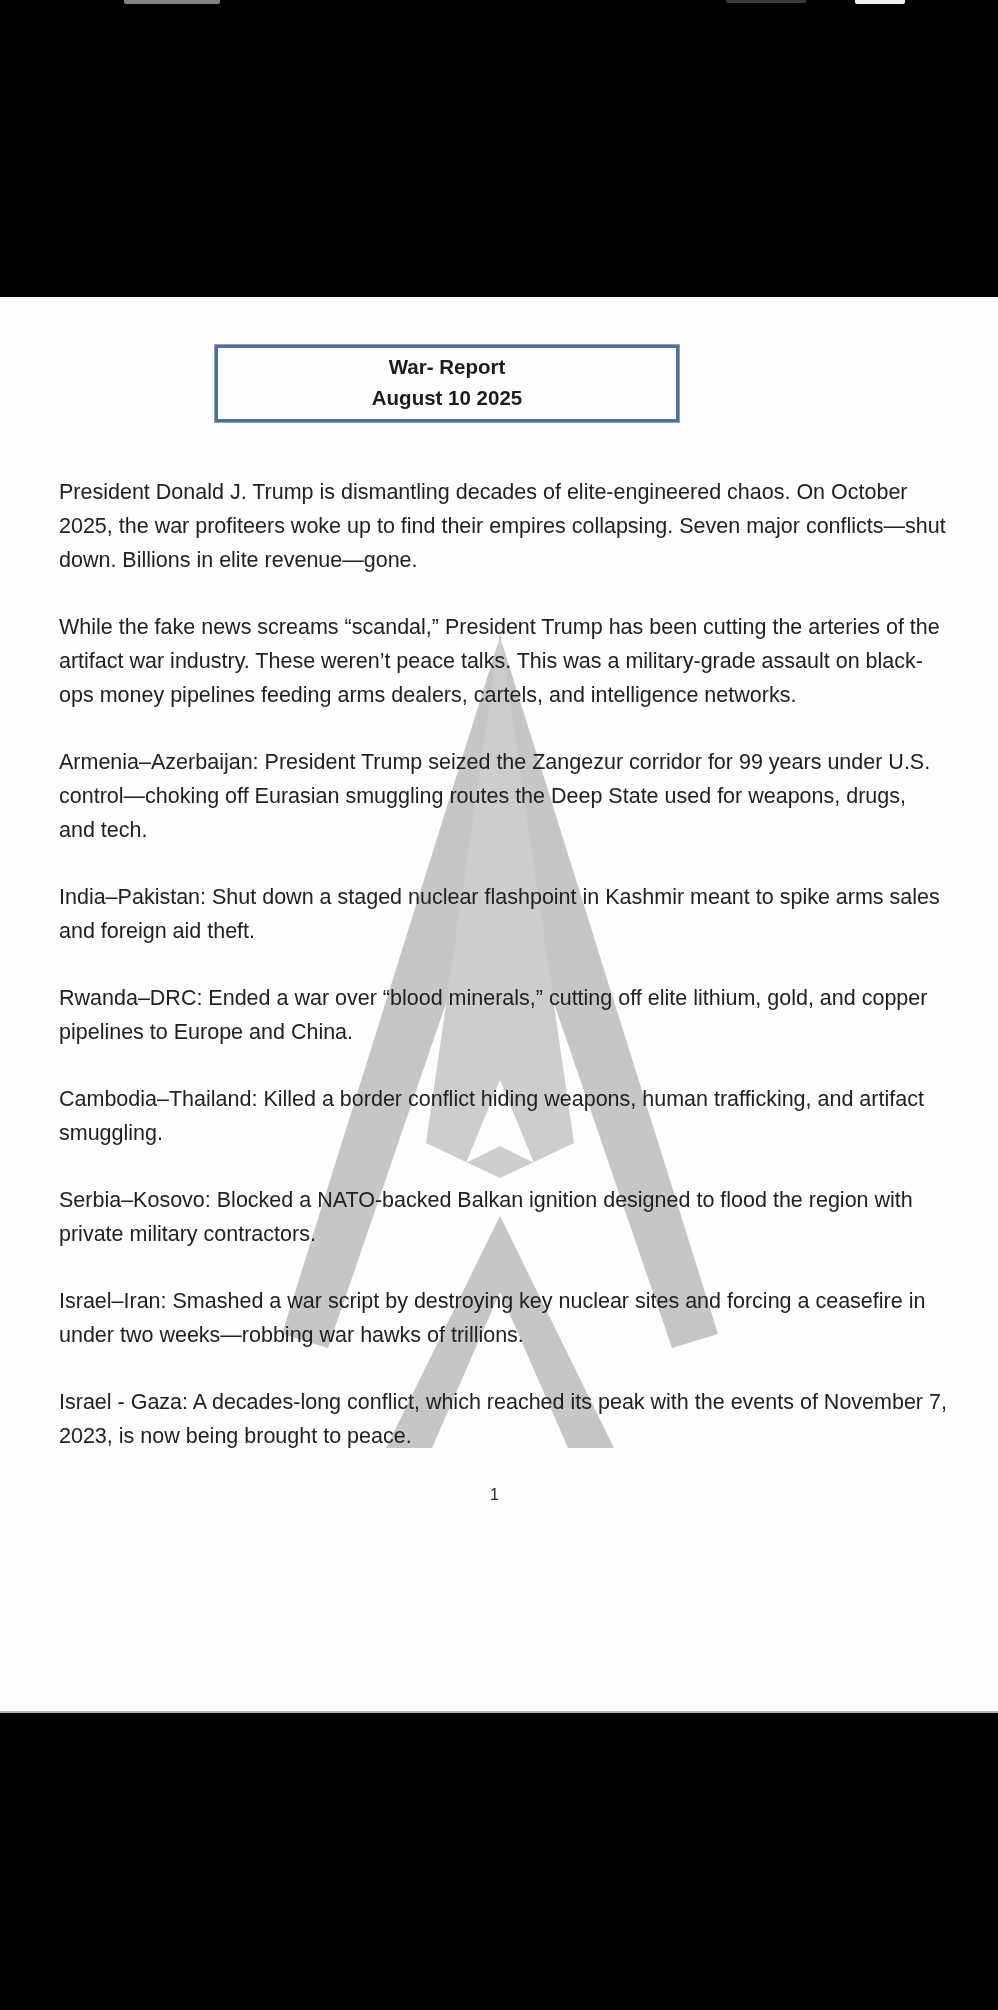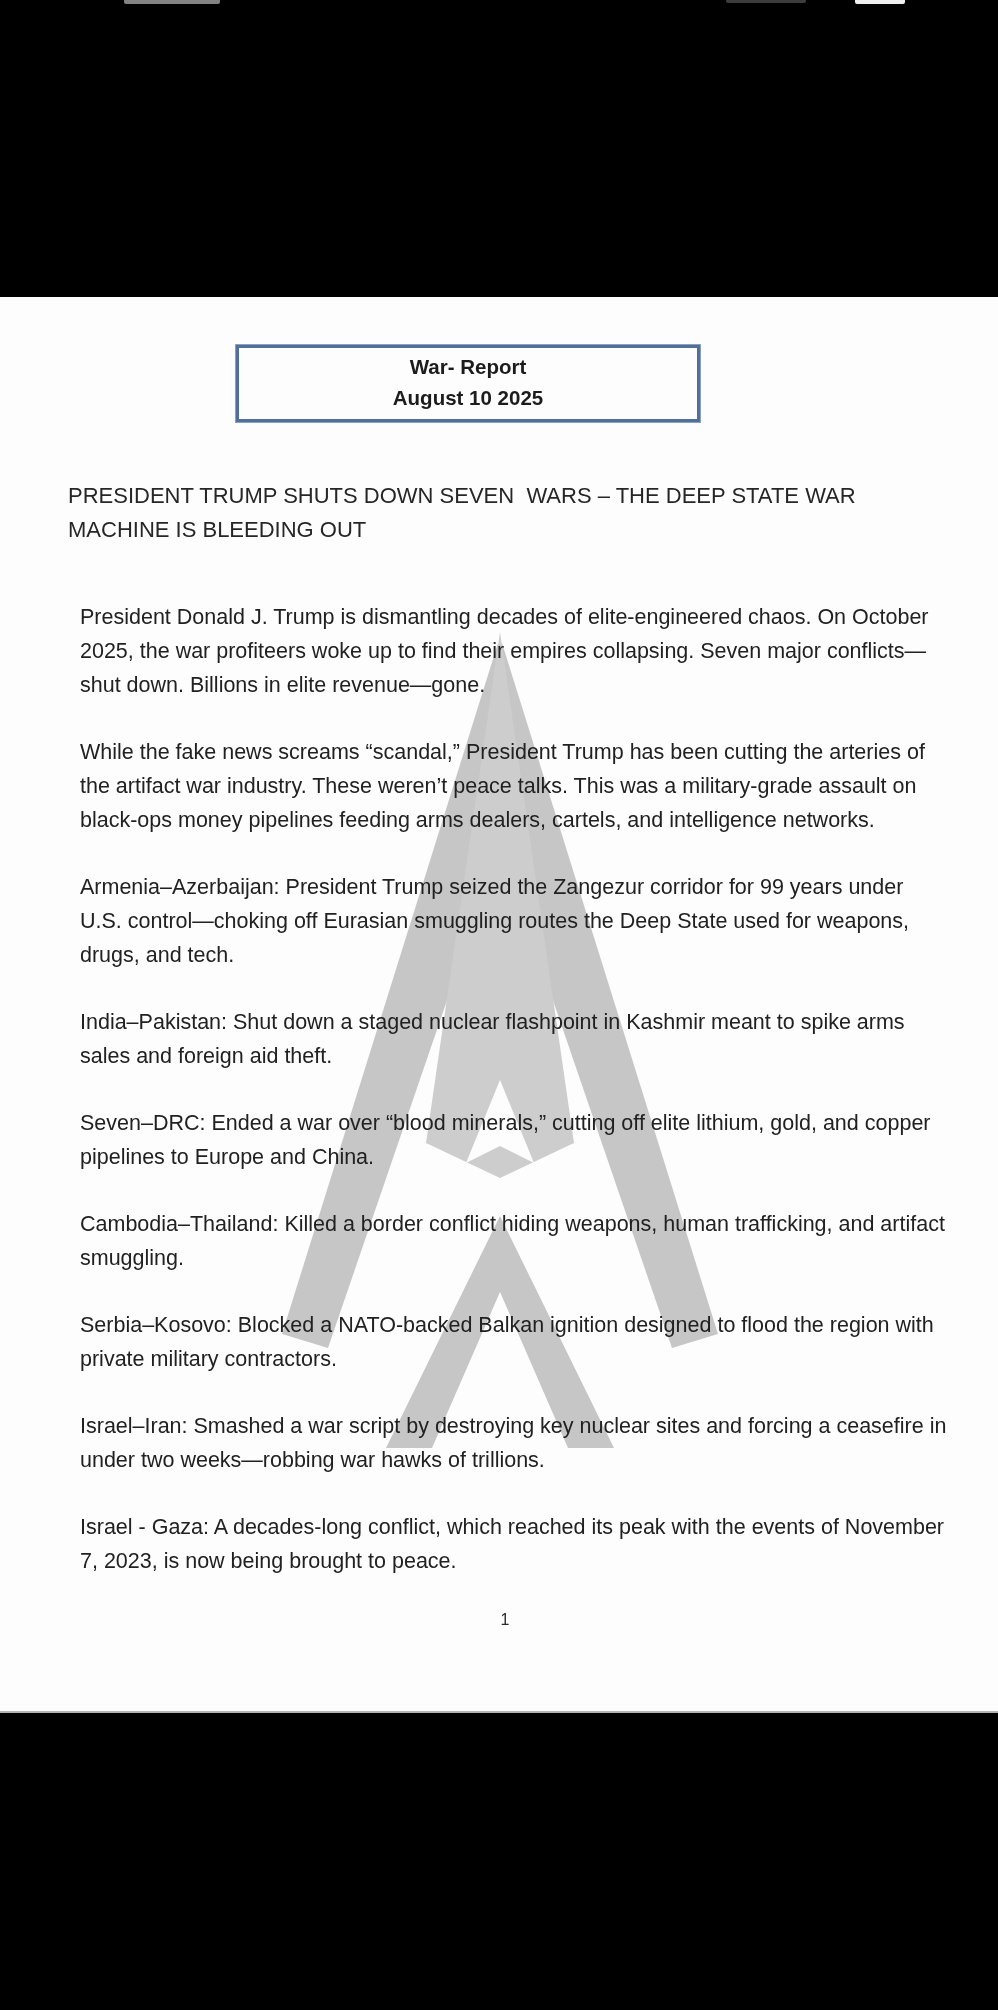--- a/index.html
+++ b/index.html
@@ -30,21 +30,21 @@
   }
 
   
   .watermark{
     position:absolute;left:268px;top:321px;width:464px;height:830px;
     z-index:0;pointer-events:none;
   }
 
   .content{
     position:relative;z-index:1;
-    padding:48px 50px 0 68px;
+    padding:48px 50px 0 47px;
     color:#212121;
   }
 
   .header-box{
     width:458px;
     margin-left:168px;
     border:3px solid #50709b;
     outline:1px solid #8ba0bd;
     text-align:center;
     padding:3px 0 6px 0;
@@ -109,28 +109,27 @@
       <path d="M232 598 L346 830 L300 830 L232 674 L164 830 L118 830 Z" fill="#c6c6c6"></path>
     </svg>
 
     <div class="content">
 
       <div class="header-box">
         <div class="hline">War- Report</div>
         <div class="hline">August 10 2025</div>
       </div>
 
-      <div class="doc-title">PRESIDENT TRUMP SHUTS DOWN SEVEN  WARS – THE DEEP STATE WAR MACHINE IS BLEEDING OUT</div>
 
       <div class="body-text">
         <p class="para">President Donald J. Trump is dismantling decades of elite-engineered chaos. On October 2025, the war profiteers woke up to find their empires collapsing. Seven major conflicts—shut down. Billions in elite revenue—gone.</p>
         <p class="para">While the fake news screams “scandal,” President Trump has been cutting the arteries of the artifact war industry. These weren’t peace talks. This was a military-grade assault on black-ops money pipelines feeding arms dealers, cartels, and intelligence networks.</p>
         <p class="para">Armenia–Azerbaijan: President Trump seized the Zangezur corridor for 99 years under U.S. control—choking off Eurasian smuggling routes the Deep State used for weapons, drugs, and tech.</p>
         <p class="para">India–Pakistan: Shut down a staged nuclear flashpoint in Kashmir meant to spike arms sales and foreign aid theft.</p>
-        <p class="para">Seven–DRC: Ended a war over “blood minerals,” cutting off elite lithium, gold, and copper pipelines to Europe and China.</p>
+        <p class="para">Rwanda–DRC: Ended a war over “blood minerals,” cutting off elite lithium, gold, and copper pipelines to Europe and China.</p>
         <p class="para">Cambodia–Thailand: Killed a border conflict hiding weapons, human trafficking, and artifact smuggling.</p>
         <p class="para">Serbia–Kosovo: Blocked a NATO-backed Balkan ignition designed to flood the region with private military contractors.</p>
         <p class="para">Israel–Iran: Smashed a war script by destroying key nuclear sites and forcing a ceasefire in under two weeks—robbing war hawks of trillions.</p>
         <p class="para">Israel - Gaza: A decades-long conflict, which reached its peak with the events of November 7, 2023, is now being brought to peace.</p>
       </div>
 
       <div class="page-number">1</div>
 
     </div>
   </div>

